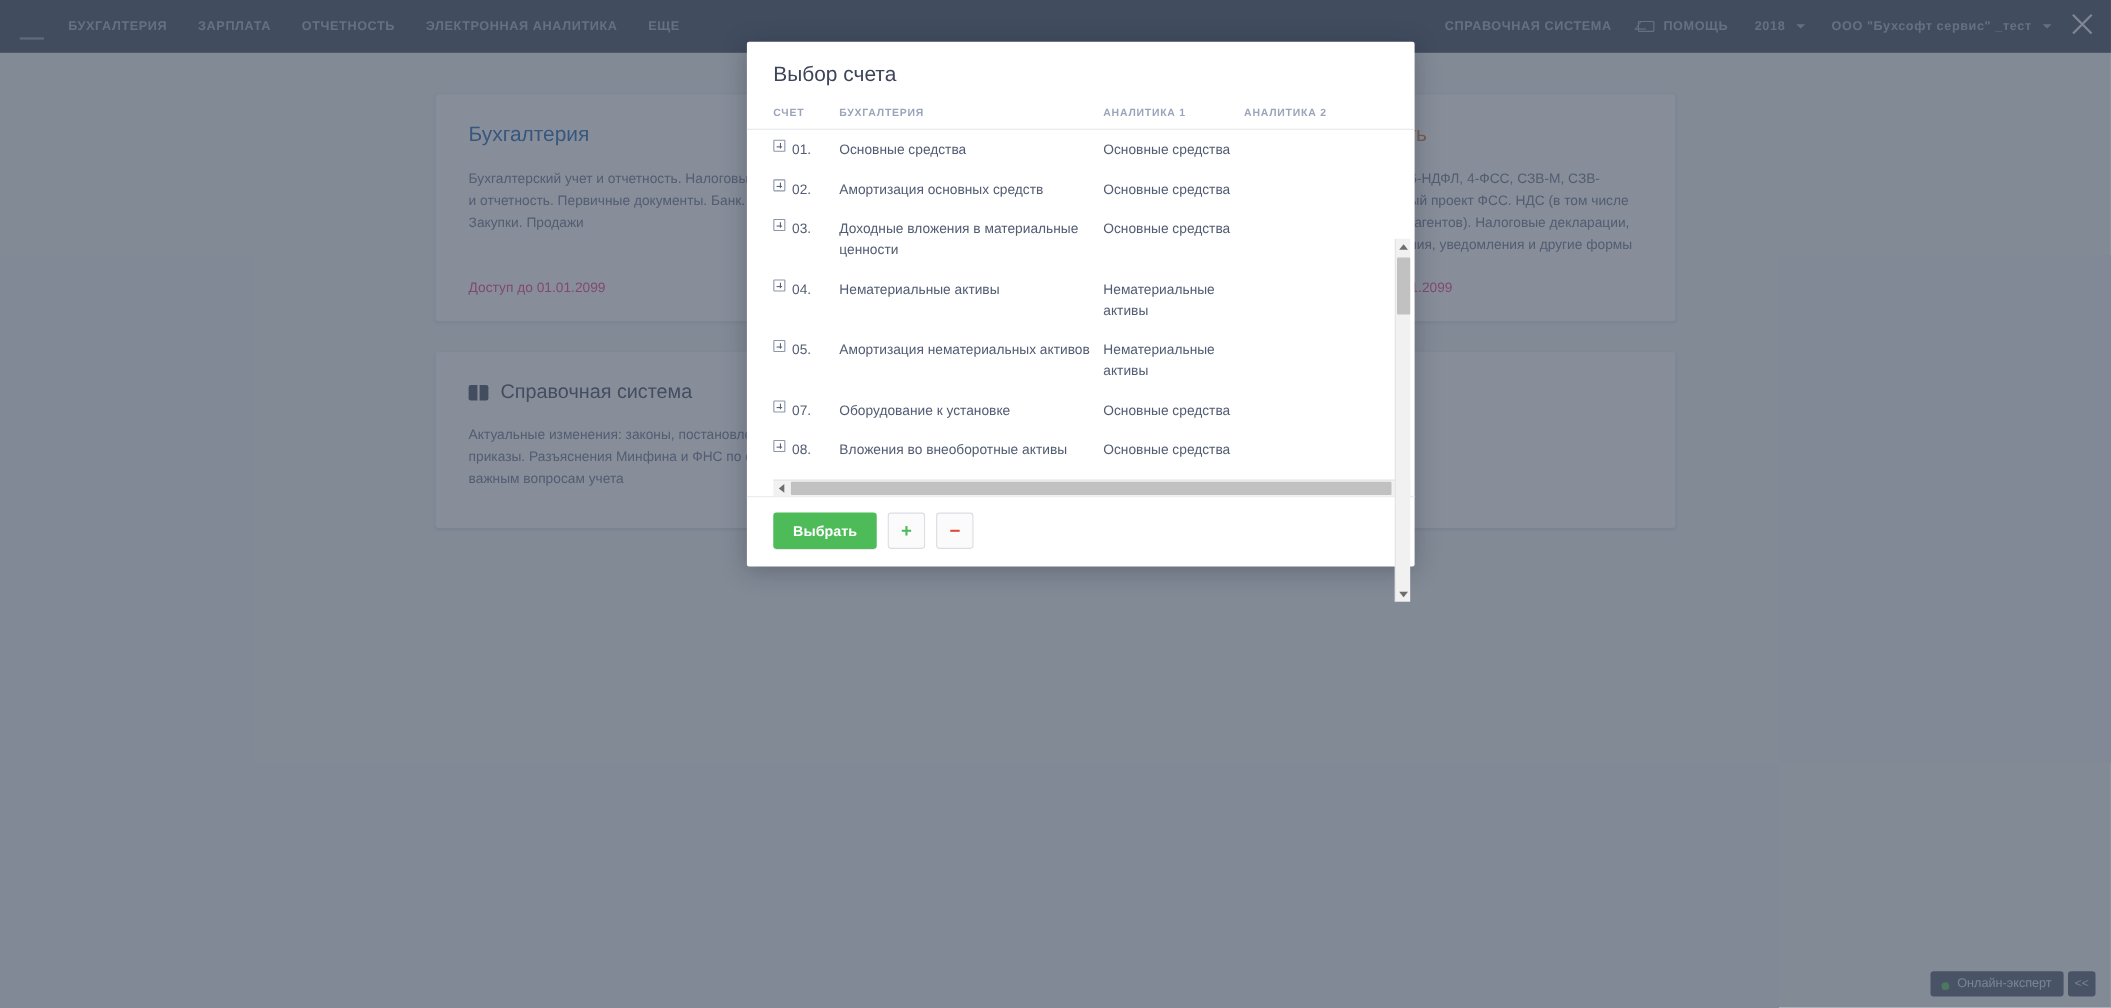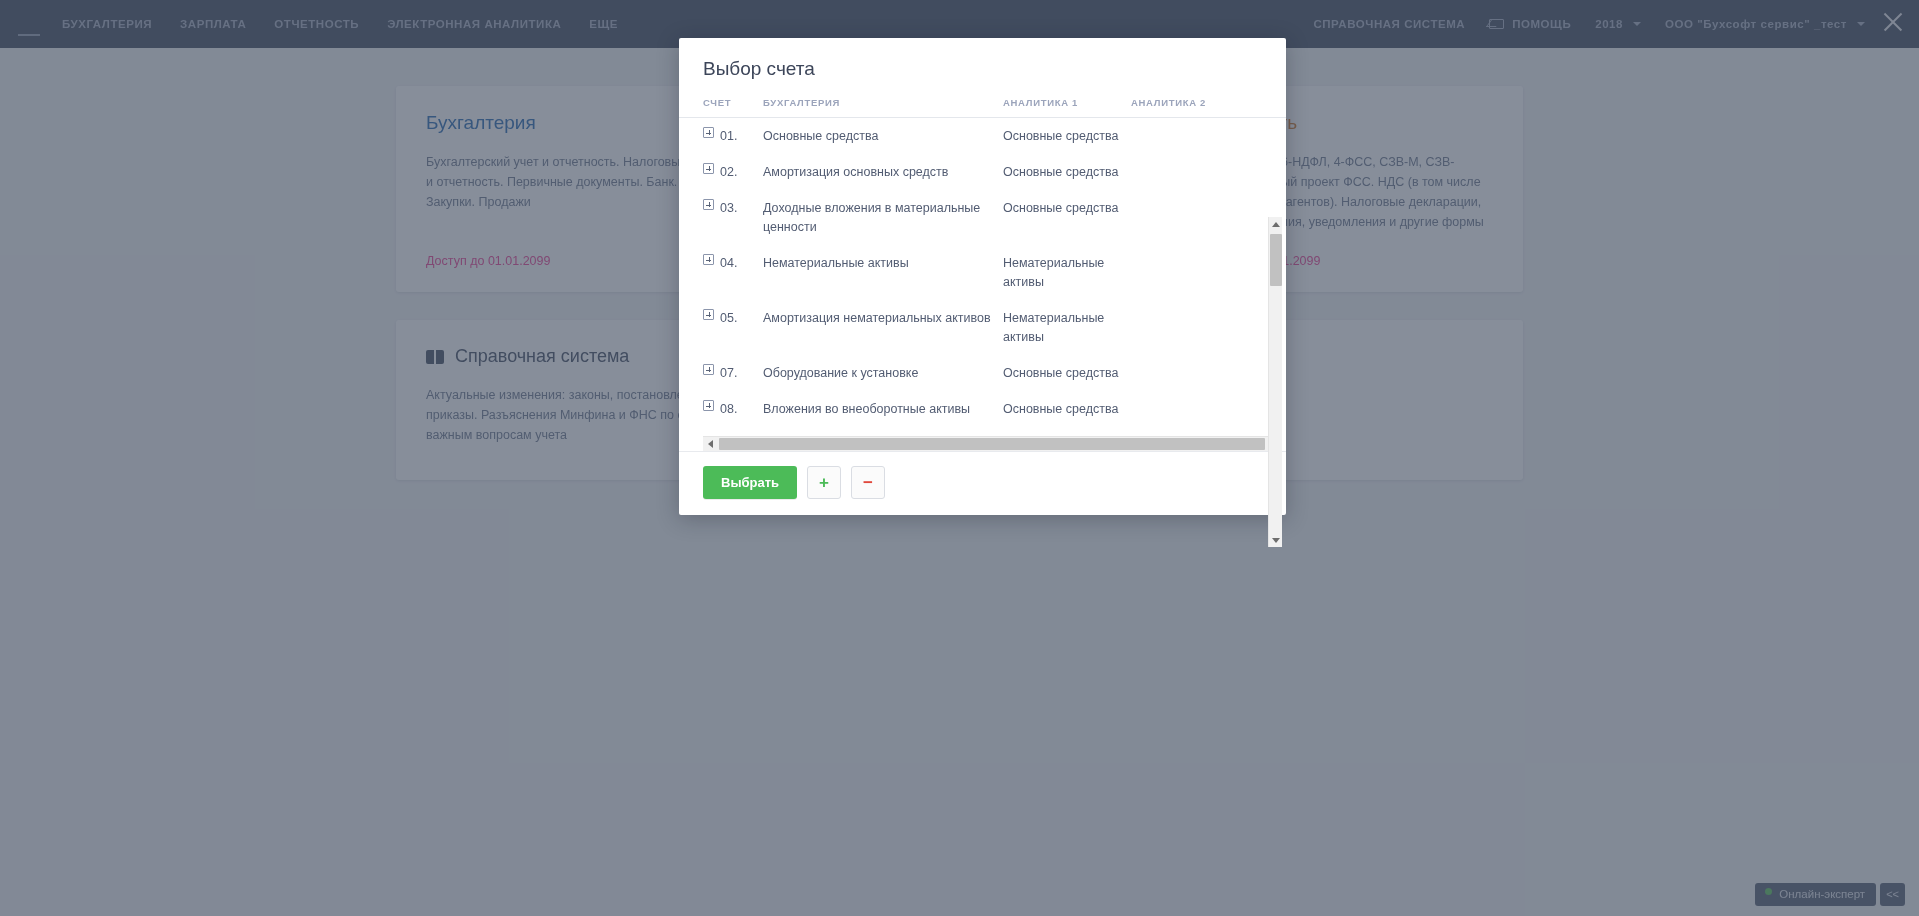--- a/index.html
+++ b/index.html
@@ -111,21 +111,21 @@
   }
 
   
   .online-expert {
     position: absolute; right: 14px; bottom: 10px;
     display: flex; align-items: center; gap: 4px; z-index: 3;
   }
   .oe-main {
     background: #5b6477; color: #dfe3ea; font-size: 11.5px;
     padding: 5px 11px 6px 10px; border-radius: 3px;
-    display:flex; align-items:flex-start; gap: 7px; cursor: pointer;
+    display:flex; align-items:flex-end; gap: 7px; cursor: pointer;
   }
   .oe-dot { width: 7px; height: 7px; border-radius: 50%; background: #62c462; }
   .oe-toggle {
     background:#5b6477; color:#dfe3ea; font-size:11px;
     padding: 5px 6px 6px 6px; border-radius:3px; cursor:pointer;
   }
 
   
   .overlay {
     position: absolute; inset: 0; background: rgba(62,72,92,.62); z-index: 10;

